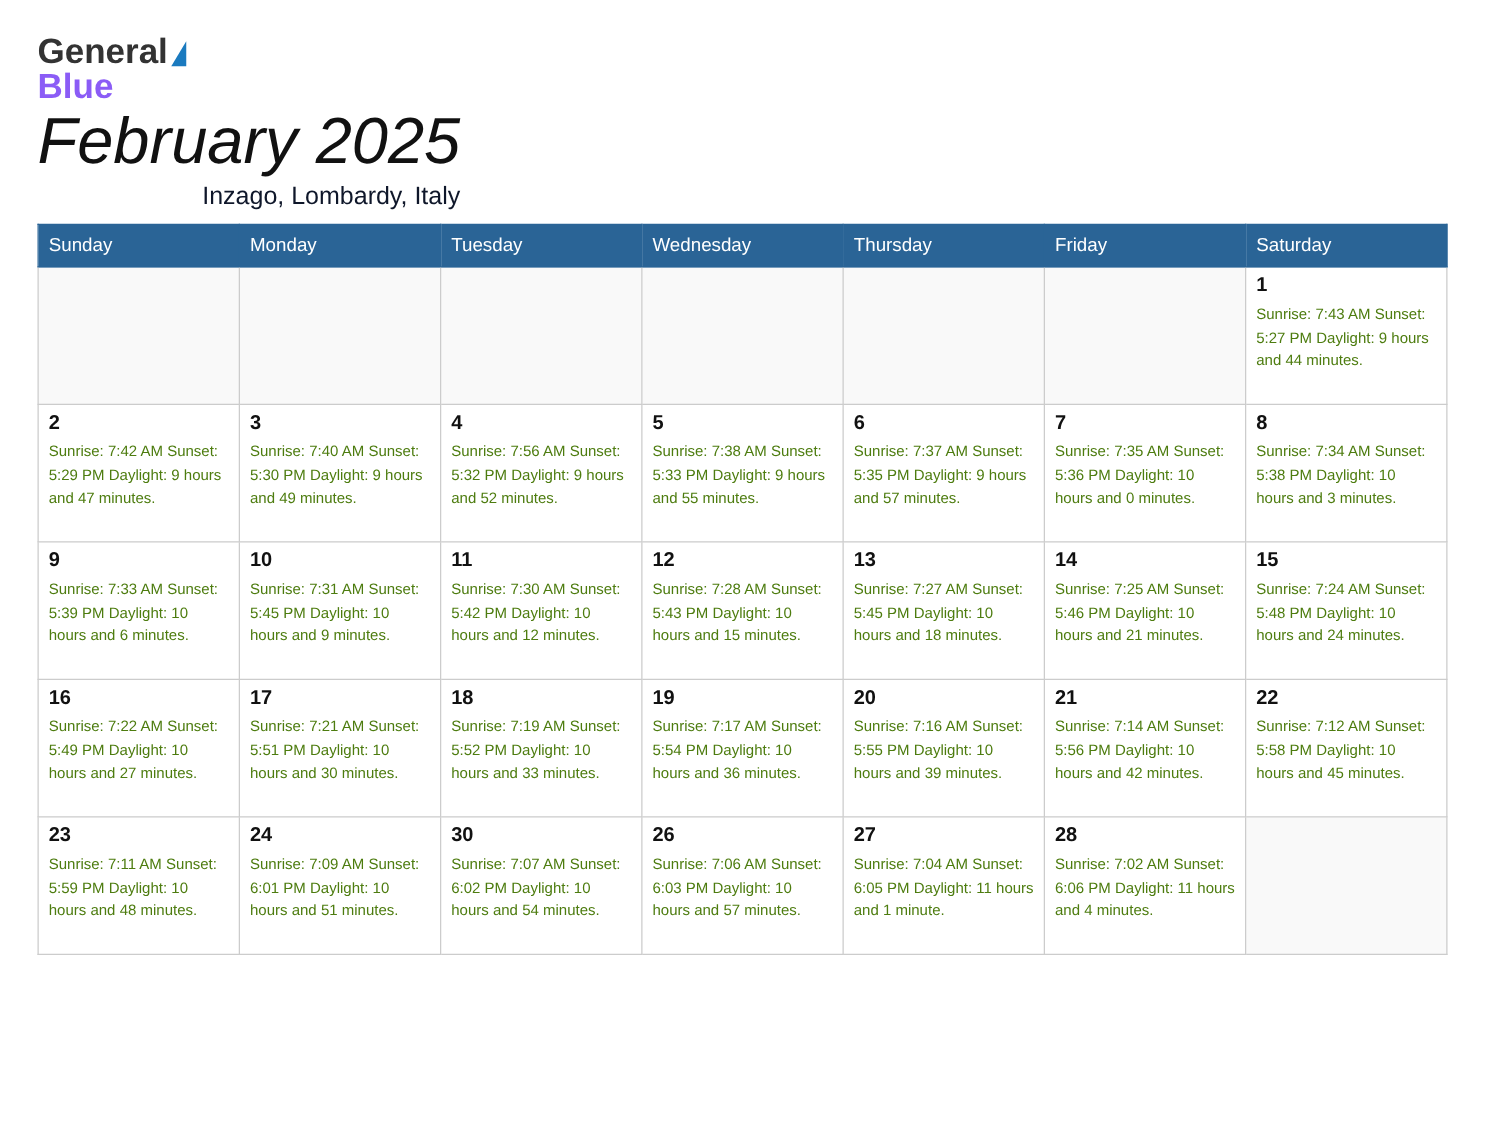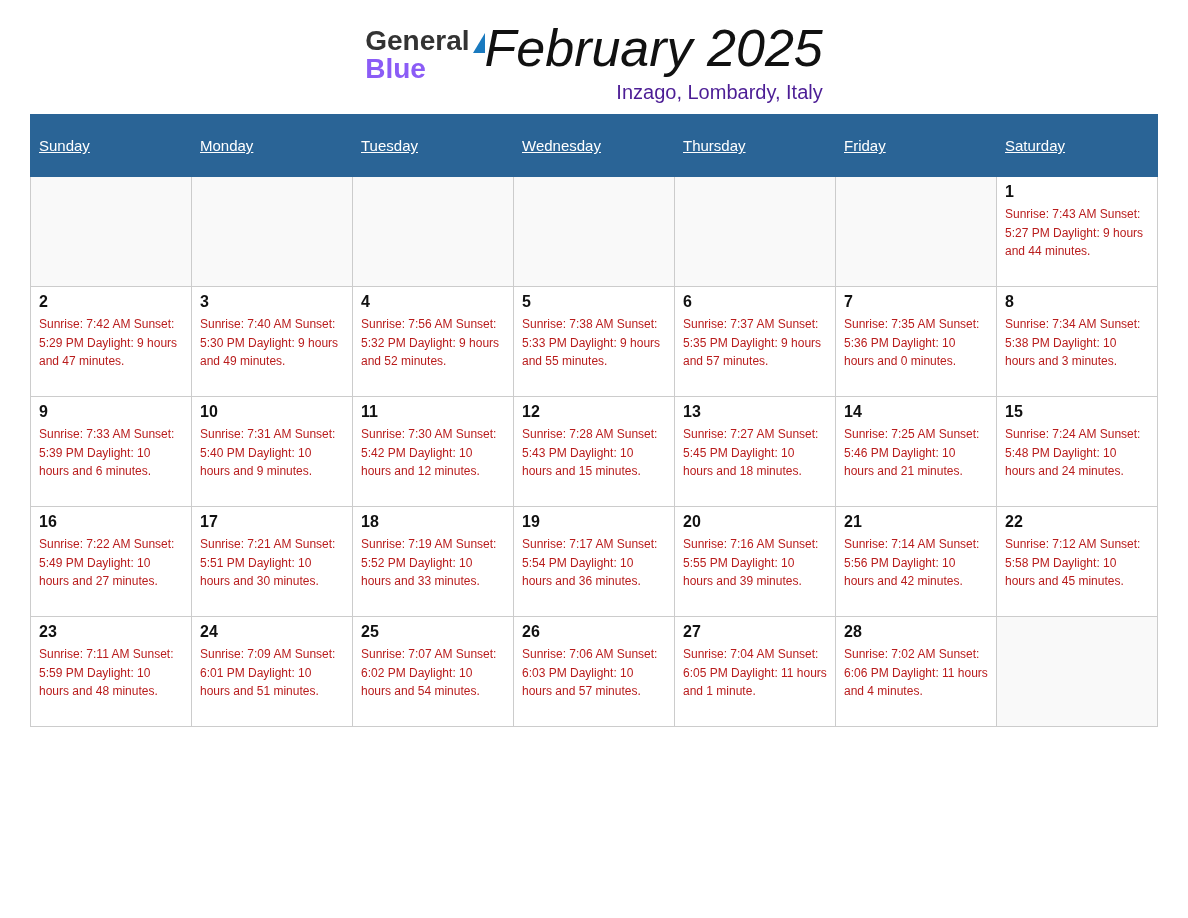--- a/index.html
+++ b/index.html
@@ -8,20 +8,21 @@
       background: #fff;
       padding: 20px 30px;
       width: 1188px;
       min-height: 918px;
     }
     .header {
       display: flex;
       justify-content: center;
       align-items: flex-start;
       margin-bottom: 10px;
+      flex-direction: column;
     }
     .logo {
       display: flex;
       align-items: center;
       padding-top: 5px;
     }
     .logo-text-general {
       font-size: 28px;
       font-weight: bold;
       color: #333;
@@ -49,37 +50,36 @@
     }
     .calendar-title {
       font-size: 52px;
       font-weight: normal;
       color: #111;
       line-height: 1.1;
       font-style: italic;
     }
     .calendar-subtitle {
       font-size: 20px;
-      color: #4c1d95;
+      color: #0f172a;
       margin-top: 4px;
     }
     table {
       width: 100%;
       border-collapse: collapse;
       table-layout: fixed;
     }
     thead tr th {
       background-color: #2a6496;
       color: #fff;
-      padding: 22px 8px;
+      padding: 8px 8px;
       font-size: 15px;
       font-weight: normal;
       text-align: left;
       border: 1px solid #2a6496;
-      text-decoration: underline;
     }
     tbody tr td {
       vertical-align: top;
       border: 1px solid #ccc;
       padding: 6px 8px;
       font-size: 12px;
       color: #333;
       height: 110px;
       background: #fff;
     }
@@ -89,21 +89,21 @@
     .day-number {
       font-size: 16px;
       font-weight: bold;
       color: #111;
       margin-bottom: 4px;
       display: block;
     }
     .day-info {
       font-size: 12px;
       line-height: 1.55;
-      color: #b91c1c;
+      color: #4d7c0f;
     }
     tbody tr:last-child td {
       border-bottom: 1px solid #ccc;
       margin-top: 20px;
     }
     .logo-triangle {
       display: inline-block;
       width: 0;
       height: 0;
       border-left: 12px solid transparent;
@@ -208,21 +208,21 @@
       <tr>
         <td>
           <span class="day-number">9</span>
           <div class="day-info">Sunrise: 7:33 AM
 Sunset: 5:39 PM
 Daylight: 10 hours and 6 minutes.</div>
         </td>
         <td>
           <span class="day-number">10</span>
           <div class="day-info">Sunrise: 7:31 AM
-Sunset: 5:40 PM
+Sunset: 5:45 PM
 Daylight: 10 hours and 9 minutes.</div>
         </td>
         <td>
           <span class="day-number">11</span>
           <div class="day-info">Sunrise: 7:30 AM
 Sunset: 5:42 PM
 Daylight: 10 hours and 12 minutes.</div>
         </td>
         <td>
           <span class="day-number">12</span>
@@ -300,21 +300,21 @@
 Sunset: 5:59 PM
 Daylight: 10 hours and 48 minutes.</div>
         </td>
         <td>
           <span class="day-number">24</span>
           <div class="day-info">Sunrise: 7:09 AM
 Sunset: 6:01 PM
 Daylight: 10 hours and 51 minutes.</div>
         </td>
         <td>
-          <span class="day-number">25</span>
+          <span class="day-number">30</span>
           <div class="day-info">Sunrise: 7:07 AM
 Sunset: 6:02 PM
 Daylight: 10 hours and 54 minutes.</div>
         </td>
         <td>
           <span class="day-number">26</span>
           <div class="day-info">Sunrise: 7:06 AM
 Sunset: 6:03 PM
 Daylight: 10 hours and 57 minutes.</div>
         </td>

